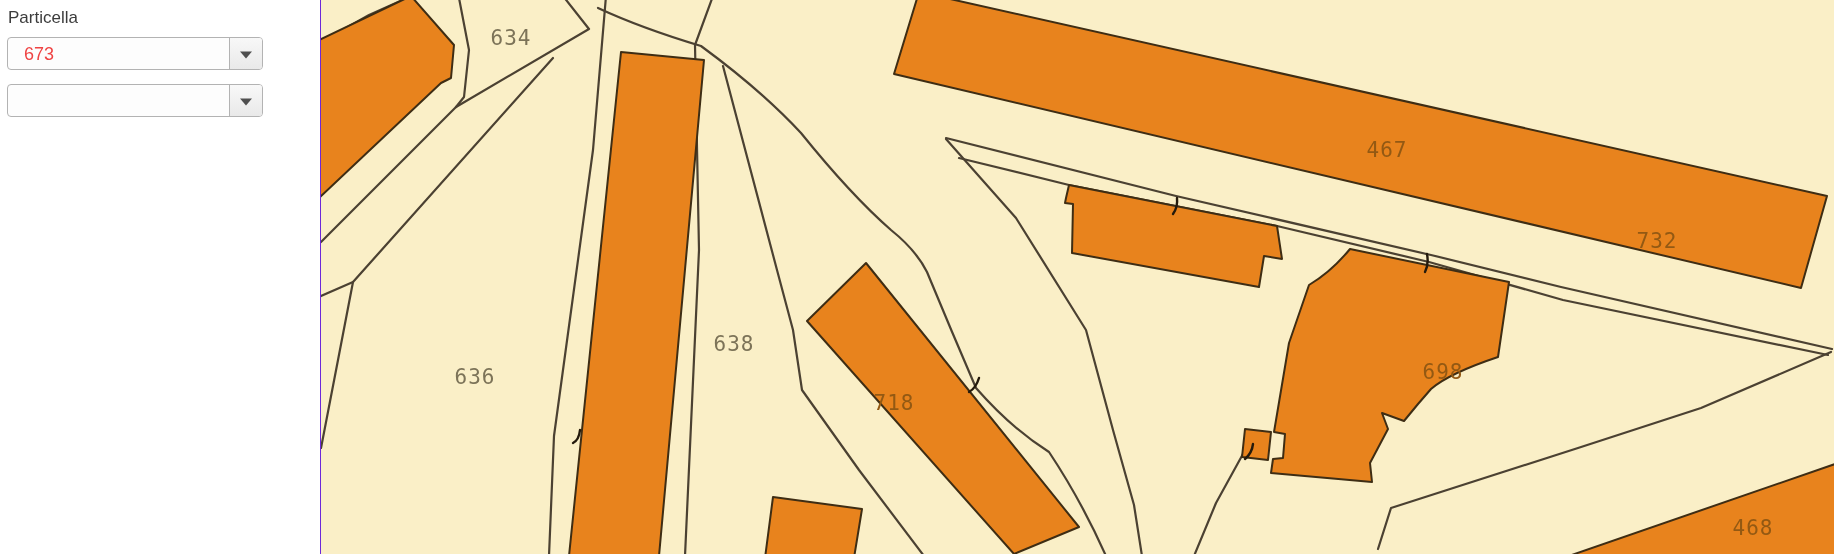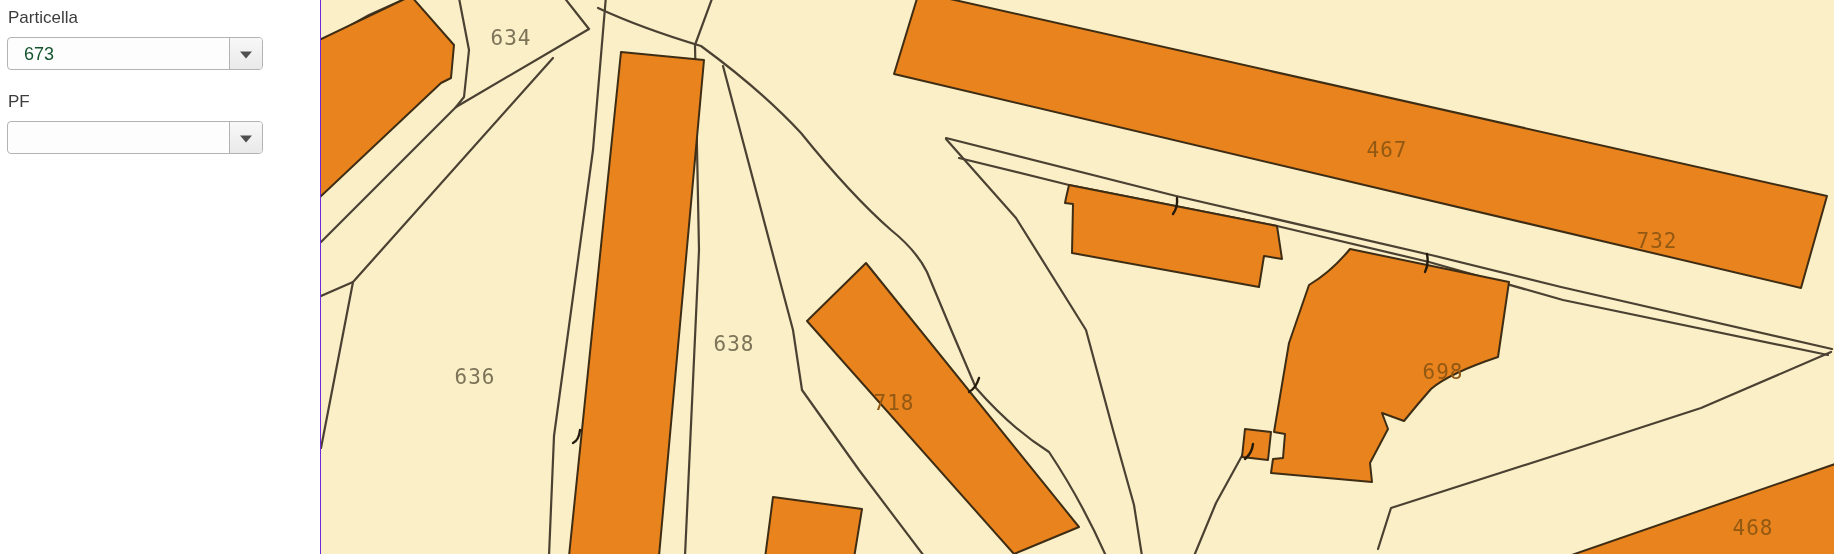--- a/index.html
+++ b/index.html
@@ -7,21 +7,21 @@
        font-family:"Liberation Sans",sans-serif;background:#fff;}
 
   
   .sidebar{position:absolute;left:0;top:0;width:320px;height:554px;background:#ffffff;z-index:2;}
   .field{margin:0;}
   .field-label{display:block;margin:8px 0 9px 8px;font-size:17px;color:#3c3c3c;}
   .combobox{position:relative;margin-left:7px;width:256px;height:33px;
             background:#fdfdfd;border:1px solid #b3b3b3;border-radius:4px;
             box-sizing:border-box;cursor:pointer;}
   .combo-value{position:absolute;left:16px;top:50%;transform:translateY(-50%);
-               font-size:18px;color:#14532d;}
+               font-size:18px;color:#ef4444;}
   .combo-arrow-box{position:absolute;right:0;top:0;width:32px;height:100%;
                    border-left:1px solid #b3b3b3;border-radius:0 3px 3px 0;
                    background:linear-gradient(#f8f8f8,#e9e9e9);}
   .combo-arrow-box .tri{position:absolute;left:50%;top:50%;transform:translate(-50%,-35%);
                    width:0;height:0;border-left:6px solid transparent;
                    border-right:6px solid transparent;border-top:7px solid #4f4f4f;}
   .gap-sm{height:14px;}
 
   
   .map-wrap{position:absolute;left:320px;top:0;width:1514px;height:554px;z-index:1;
@@ -47,21 +47,20 @@
         <span class="combo-value">673</span>
         <span class="combo-arrow-box">
           <span class="tri"></span>
         </span>
       </div>
     </div>
 
     <div class="gap-sm"></div>
 
     <div class="field">
-      <label class="field-label">PF</label>
       <div class="combobox">
         <span class="combo-value"></span>
         <span class="combo-arrow-box">
           <span class="tri"></span>
         </span>
       </div>
     </div>
 
   </aside>
 

